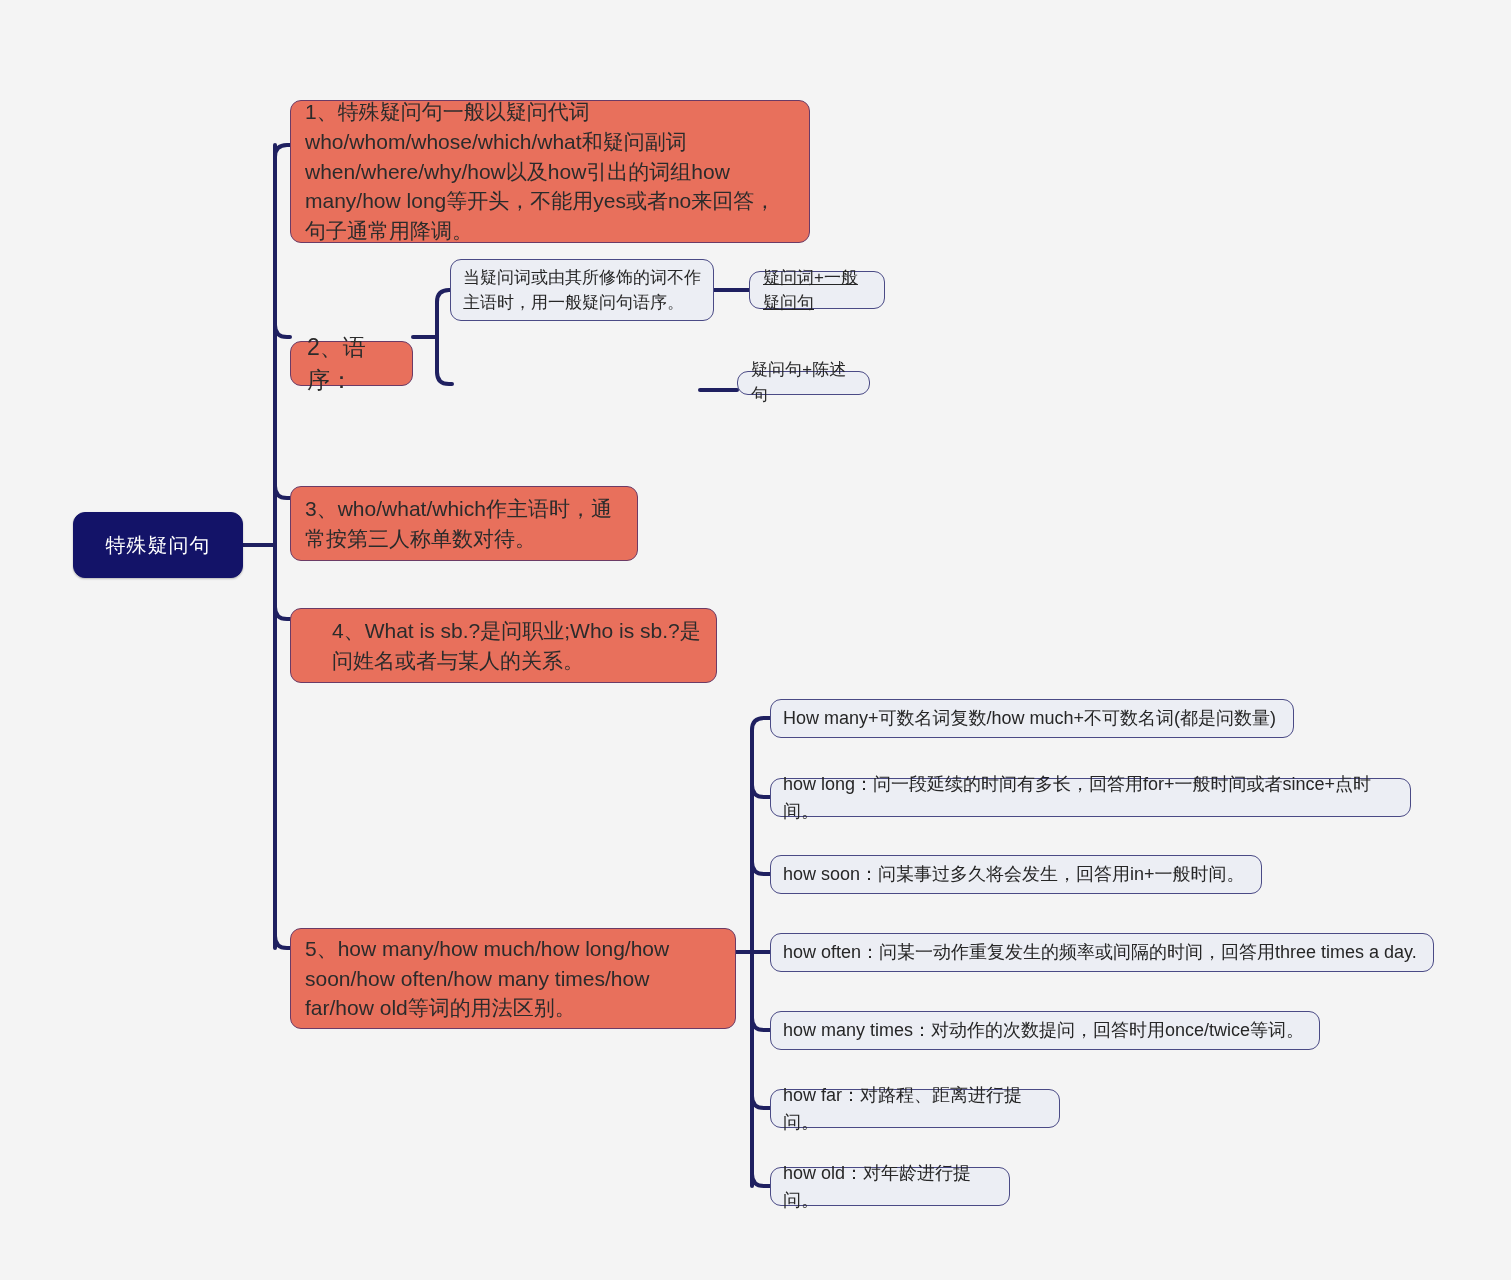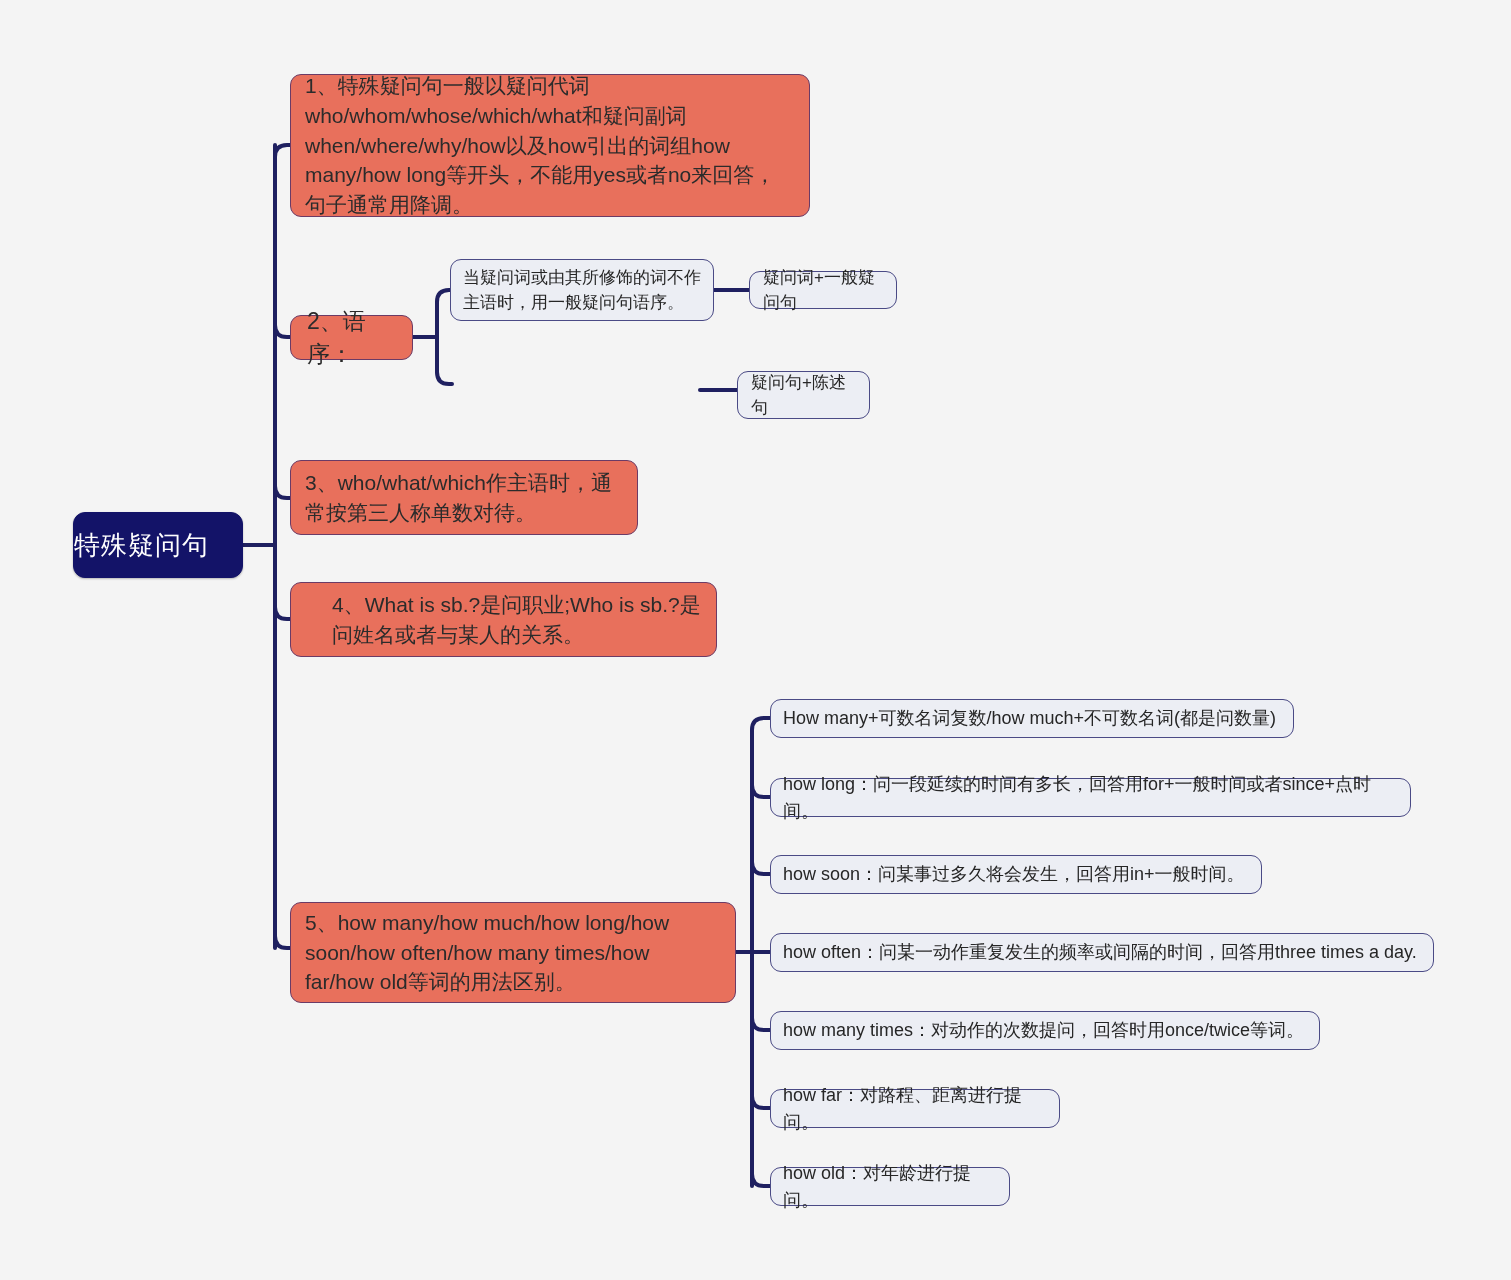--- a/index.html
+++ b/index.html
@@ -22,36 +22,37 @@
     display:flex;align-items:center;
     border-radius:10px;
     white-space:pre-line;
   }
 
   
   .root{
     background:#131368;
     border:1px solid #131368;
     color:#ffffff;
-    font-size:26px;
+    font-size:20px;
     letter-spacing:1px;
-    justify-content:flex-start;
+    justify-content:center;
     border-radius:12px;
     box-shadow:0 1px 2px rgba(0,0,0,.25);
   }
 
   
   .topic{
     background:#e8705c;
     border:1.6px solid #6b3b66;
     color:#2b2b2b;
     font-size:21px;
     line-height:1.42;
     padding:10px 14px;
     border-radius:11px;
+    margin-top:26px;
   }
   .topic.small{font-size:23px;padding:8px 16px;align-items:center;}
 
   
   .leaf{
     background:#eceef4;
     border:1.6px solid #4a4a85;
     color:#262626;
     font-size:17px;
     line-height:1.5;
@@ -108,26 +109,26 @@
   </div>
 
   <div class="node topic small" style="left:290px;top:315px;width:123px;height:45px;justify-content:flex-start;">
     <span>2、语序：</span>
   </div>
 
   <div class="node leaf" style="left:450px;top:259px;width:264px;height:62px;">
     <span>当疑问词或由其所修饰的词不作主语时，用一般疑问句语序。</span>
   </div>
 
-  <div class="node leaf tag" style="left:749px;top:271px;width:148px;height:38px;justify-content:center;">
+  <div class="node leaf tag" style="left:749px;top:271px;width:136px;height:38px;justify-content:center;text-decoration:underline;">
     <span>疑问词+一般疑问句</span>
   </div>
 
 
-  <div class="node leaf tag" style="left:737px;top:371px;width:133px;height:48px;justify-content:center;">
+  <div class="node leaf tag" style="left:737px;top:371px;width:133px;height:24px;justify-content:center;font-family:Liberation Mono, monospace;">
     <span>疑问句+陈述句</span>
   </div>
 
   <div class="node topic" style="left:290px;top:460px;width:348px;height:75px;">
     <span>3、who/what/which作主语时，通常按第三人称单数对待。</span>
   </div>
 
   <div class="node topic" style="left:290px;top:582px;width:427px;height:75px;padding-left:41px;">
     <span>4、What is sb.?是问职业;Who is sb.?是问姓名或者与某人的关系。</span>
   </div>

